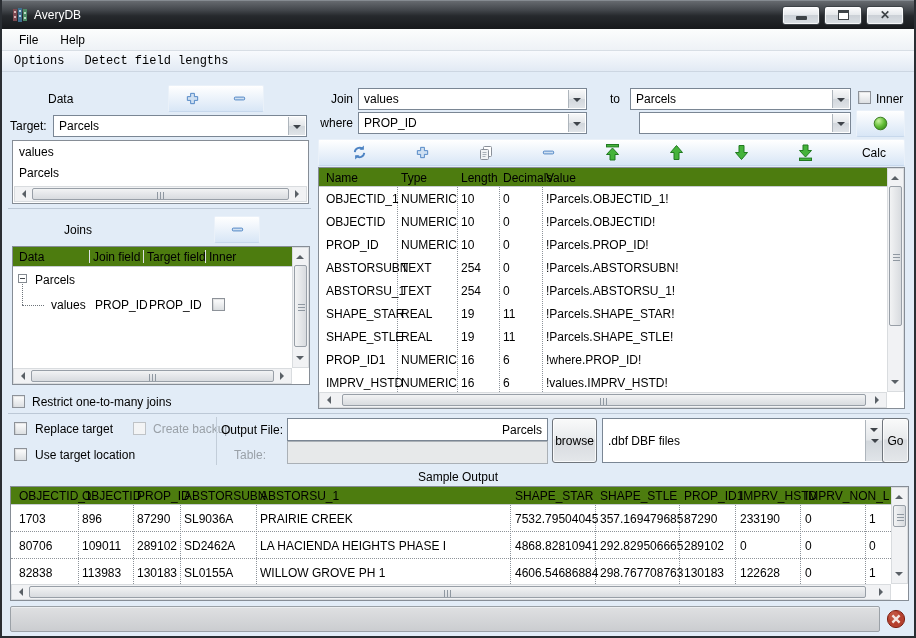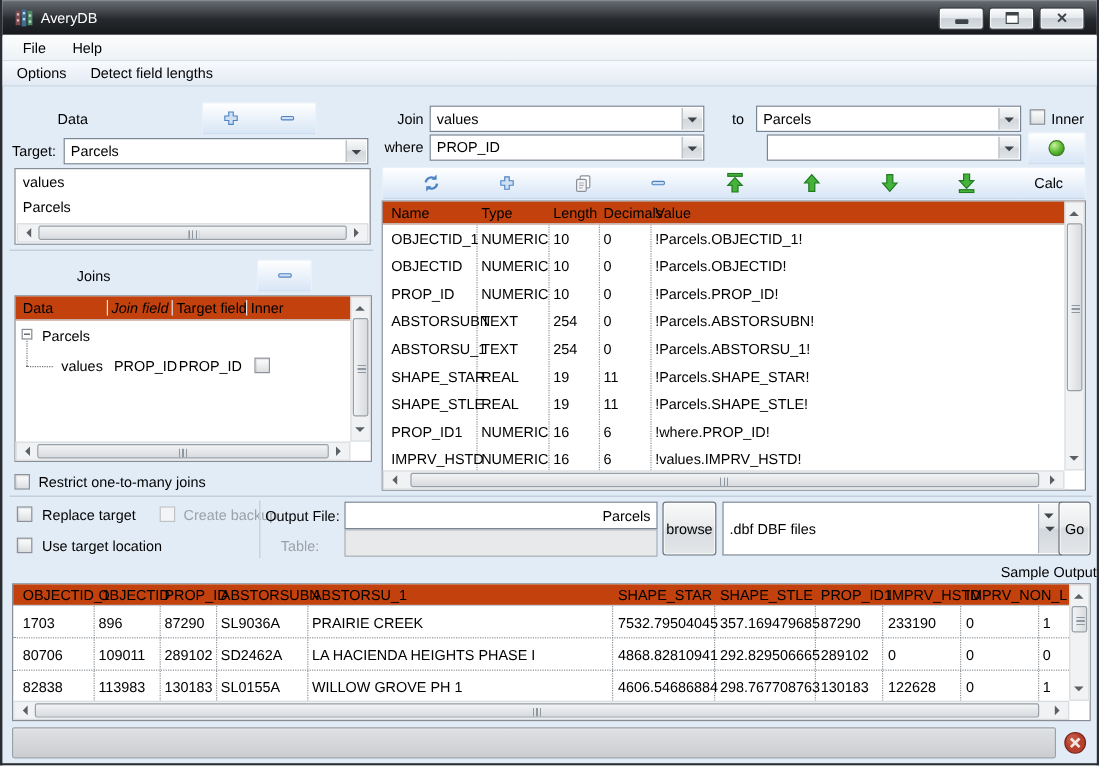--- a/index.html
+++ b/index.html
@@ -23,21 +23,21 @@
   .g-close { text-align:center; line-height:17px; font-weight:bold; color:#3e4347; font-size:12px; }
 
   
   .menubar { position:absolute; left:0; right:0; top:29px; height:22px;
     background:linear-gradient(#fcfdfd,#eef2f6); border-bottom:1px solid #d8dee5;
     display:flex; align-items:center; padding-left:8px; gap:4px; }
   .menu-item { padding:2px 9px; }
   .appbar { position:absolute; left:0; right:0; top:51px; height:21px;
     background:linear-gradient(#f8fafd,#e2eaf4); border-bottom:1px solid #ccd6e2;
     display:flex; align-items:center; padding-left:4px; gap:4px; }
-  .tool-item { padding:2px 8px; }
+  .tool-item { padding:2px 8px;font-family:Liberation Mono, monospace; }
 
   
   .lbl { position:absolute; white-space:nowrap; }
   .dis { color:#9aa1a8; }
   .combo { position:absolute; height:22px; background:#fff; border:1px solid #7a8694; }
   .combo .cv { position:absolute; left:5px; top:3px; right:21px; white-space:nowrap; overflow:hidden; }
   .combo .dd { position:absolute; right:1px; top:1px; bottom:1px; width:17px;
     background:linear-gradient(#f7f8f9,#e4e7ea 48%,#d2d7dc 52%,#e0e4e8); border-left:1px solid #aeb5bc; }
   .combo .dd::after { content:""; position:absolute; left:4px; top:8px;
     border:4px solid transparent; border-top:4px solid #3f444a; }
@@ -49,21 +49,21 @@
     box-shadow:inset 0 0 0 1px rgba(255,255,255,.75);
     display:flex; align-items:center; justify-content:center; }
   .minitb { position:absolute; background:linear-gradient(#ffffff,#d8e6f6);
     border:1px solid #eaf1f9; border-bottom-color:#c7d8ec; border-radius:2px;
     display:flex; align-items:center; justify-content:space-around; }
   .group { position:absolute; background:#fff; border:1px solid #868d96; }
   .divider { position:absolute; height:1px; background:#bcc8d6; }
   .vdivider { position:absolute; width:1px; background:#c2cdd9; }
 
   
-  .t-head { position:absolute; left:0; right:0; top:0; background:#c2410c; border-bottom:1px solid #c7ccd1; }
+  .t-head { position:absolute; left:0; right:0; top:0; background:#4d7c0f; border-bottom:1px solid #c7ccd1; }
   .hcell { position:absolute; top:3px; white-space:nowrap; }
   .hsep { position:absolute; top:3px; bottom:3px; width:1px; background:#e0e3e7; }
   .vdot { position:absolute; top:0; bottom:0; width:0; border-left:1px dotted #8d939a; }
   .rows { position:absolute; overflow:hidden; }
   .frow { position:relative; height:23px; }
   .fcell { position:absolute; top:5px; white-space:nowrap; }
   .fc0{left:7px}.fc1{left:82px}.fc2{left:142px}.fc3{left:184px}.fc4{left:227px}
   .fv1{left:78px}.fv2{left:138px}.fv3{left:180px}.fv4{left:223px}
   .srow { position:relative; height:27px; border-bottom:1px dotted #8d9298; }
   .scell { position:absolute; top:7px; white-space:nowrap; }
@@ -184,21 +184,21 @@
   <div class="minitb" style="left:212px; top:216px; width:46px; height:27px;">
     <span style="line-height:0;">
       <svg width="15" height="15" viewBox="0 0 16 16">
           <rect x="2.5" y="6.5" width="11" height="3" rx="1" fill="#cfe0f2" stroke="#4d83c3"></rect>
         </svg>
     </span>
   </div>
   <div class="group" style="left:10px; top:246px; width:298px; height:139px;">
     <div class="t-head" style="height:20px;">
       <span class="hcell" style="left:6px;">Data</span>
-      <span class="hcell" style="left:80px;font-style:italic;">Join field</span>
+      <span class="hcell" style="left:80px;">Join field</span>
       <span class="hcell" style="left:134px;">Target field</span>
       <span class="hcell" style="left:196px;">Inner</span>
       <span class="hsep" style="left:76px;"></span>
         <span class="hsep" style="left:130px;"></span>
         <span class="hsep" style="left:192px;"></span>
     </div>
     <div class="rows" style="top:20px; left:0; right:17px; bottom:16px;">
       <div class="trow">
         <span class="expander"></span>
         <span class="tcell" style="left:22px;">Parcels</span>
@@ -429,21 +429,21 @@
   <div class="combo" style="left:600px; top:418px; width:283px; height:45px;">
     <span class="cv" style="top:15px;">.dbf DBF files</span>
     <span class="dd" style="width:18px;">
         <span style="position:absolute; left:5px; top:19px; border:4px solid transparent; border-top:4px solid #3f444a;"></span>
       </span>
   </div>
   <div class="btn" style="left:880px; top:418px; width:27px; height:45px;">
     <span>Go</span>
   </div>
 
-  <div class="lbl" style="left:0; right:0; top:470px; text-align:right;">Sample Output</div>
+  <div class="lbl" style="left:0; right:0; top:470px; text-align:center;">Sample Output</div>
   <div class="group" style="left:8px; top:486px; width:899px; height:115px;">
     <div class="t-head" style="height:18px;">
       <span class="hcell sc0" style="top:2px;">OBJECTID_1</span>
       <span class="hcell sc1" style="top:2px;">OBJECTID</span>
       <span class="hcell sc2" style="top:2px;">PROP_ID</span>
       <span class="hcell sc3" style="top:2px;">ABSTORSUBN</span>
       <span class="hcell sc4" style="top:2px;">ABSTORSU_1</span>
       <span class="hcell sc5" style="top:2px;">SHAPE_STAR</span>
       <span class="hcell sc6" style="top:2px;">SHAPE_STLE</span>
       <span class="hcell sc7" style="top:2px;">PROP_ID1</span>

